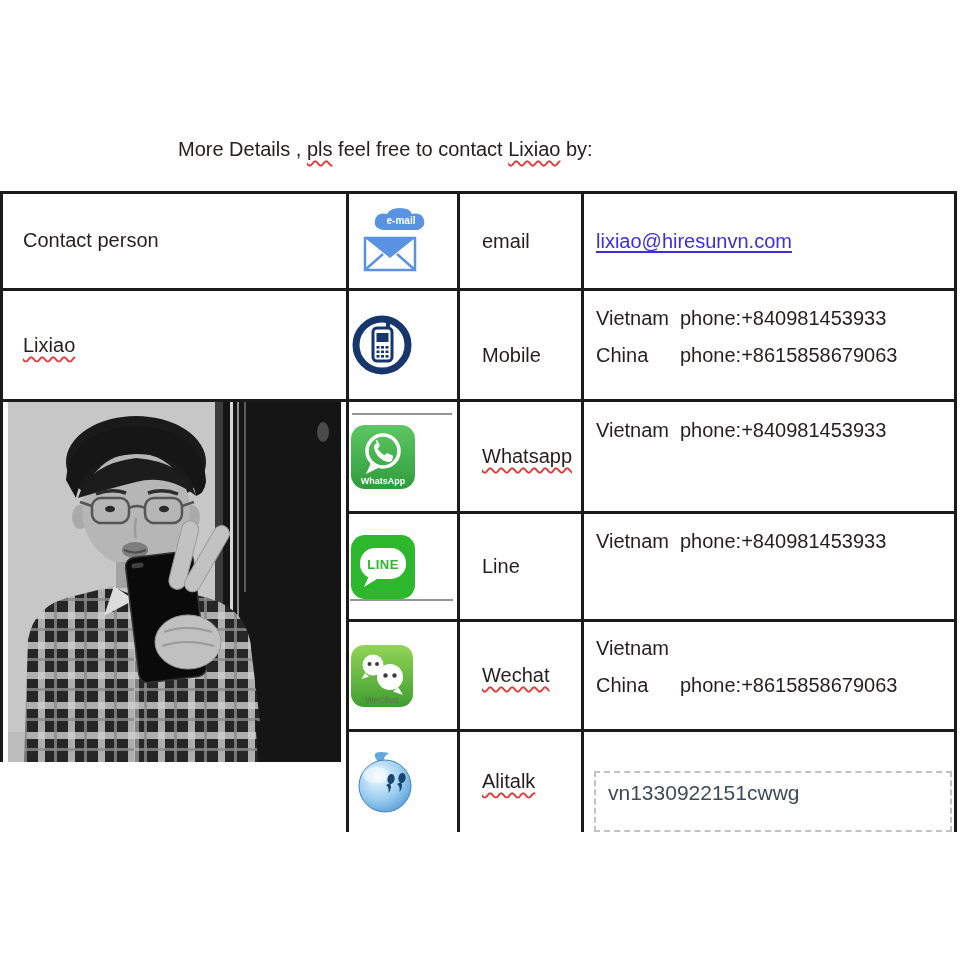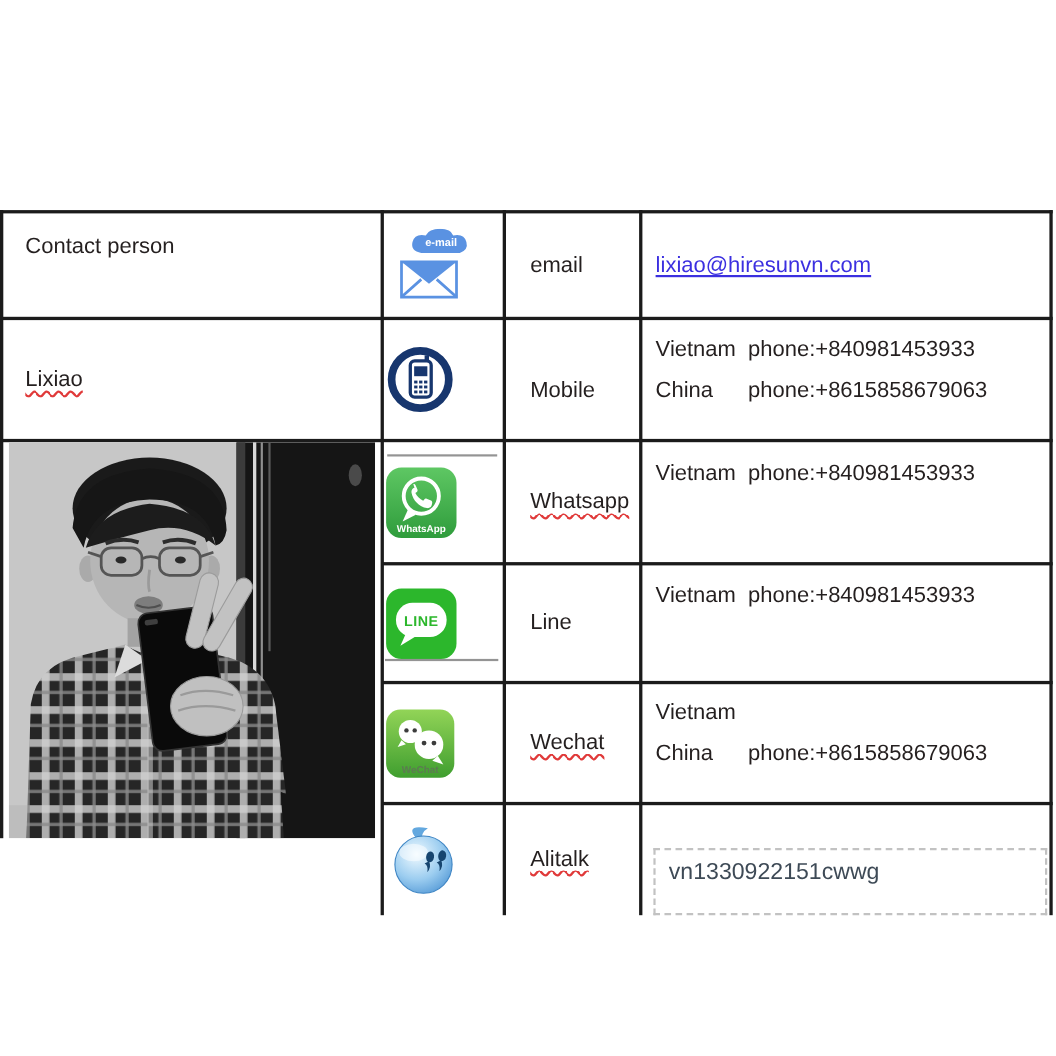--- a/index.html
+++ b/index.html
@@ -33,37 +33,38 @@
     -webkit-text-stroke:1.3px #b3b3b3;text-shadow:0 0 1px #c0c0c0;
   }
   .photo{position:absolute;left:8px;top:402px;width:333px;height:360px;}
   svg text{font-family:"Liberation Sans","DejaVu Sans",sans-serif;}
 </style>
 </head>
 <body>
 
 <div class="page">
 
+  <div class="title"><span>More Details , </span><span class="squiggly">pls</span><span> feel free to contact </span><span class="squiggly">Lixiao</span><span> by:</span></div>
 
   <div>
 
     <div class="border" style="left:0;top:191px;width:957px;height:3px;"></div>
     <div class="border" style="left:0;top:288px;width:957px;height:3px;"></div>
     <div class="border" style="left:0;top:399px;width:957px;height:3px;"></div>
     <div class="border" style="left:347px;top:511px;width:610px;height:3px;"></div>
     <div class="border" style="left:347px;top:619px;width:610px;height:3px;"></div>
     <div class="border" style="left:347px;top:729px;width:610px;height:3px;"></div>
 
     <div class="border" style="left:0;top:191px;width:3px;height:571px;"></div>
     <div class="border" style="left:346px;top:191px;width:3px;height:641px;"></div>
     <div class="border" style="left:457px;top:191px;width:3px;height:641px;"></div>
     <div class="border" style="left:581px;top:191px;width:3px;height:641px;"></div>
     <div class="border" style="left:954px;top:191px;width:3px;height:641px;"></div>
 
-    <div class="cell col1" style="top:186px;height:76px;">
+    <div class="cell col1" style="top:202px;height:76px;">
       <span>Contact person</span>
     </div>
     <div class="cell col1" style="top:291px;height:108px;">
       <span class="squiggly">Lixiao</span>
     </div>
 
     <div class="photo">
       <svg width="333" height="360" viewBox="0 0 333 360">
         <defs>
           <pattern id="plaid" width="30" height="30" patternUnits="userSpaceOnUse">

